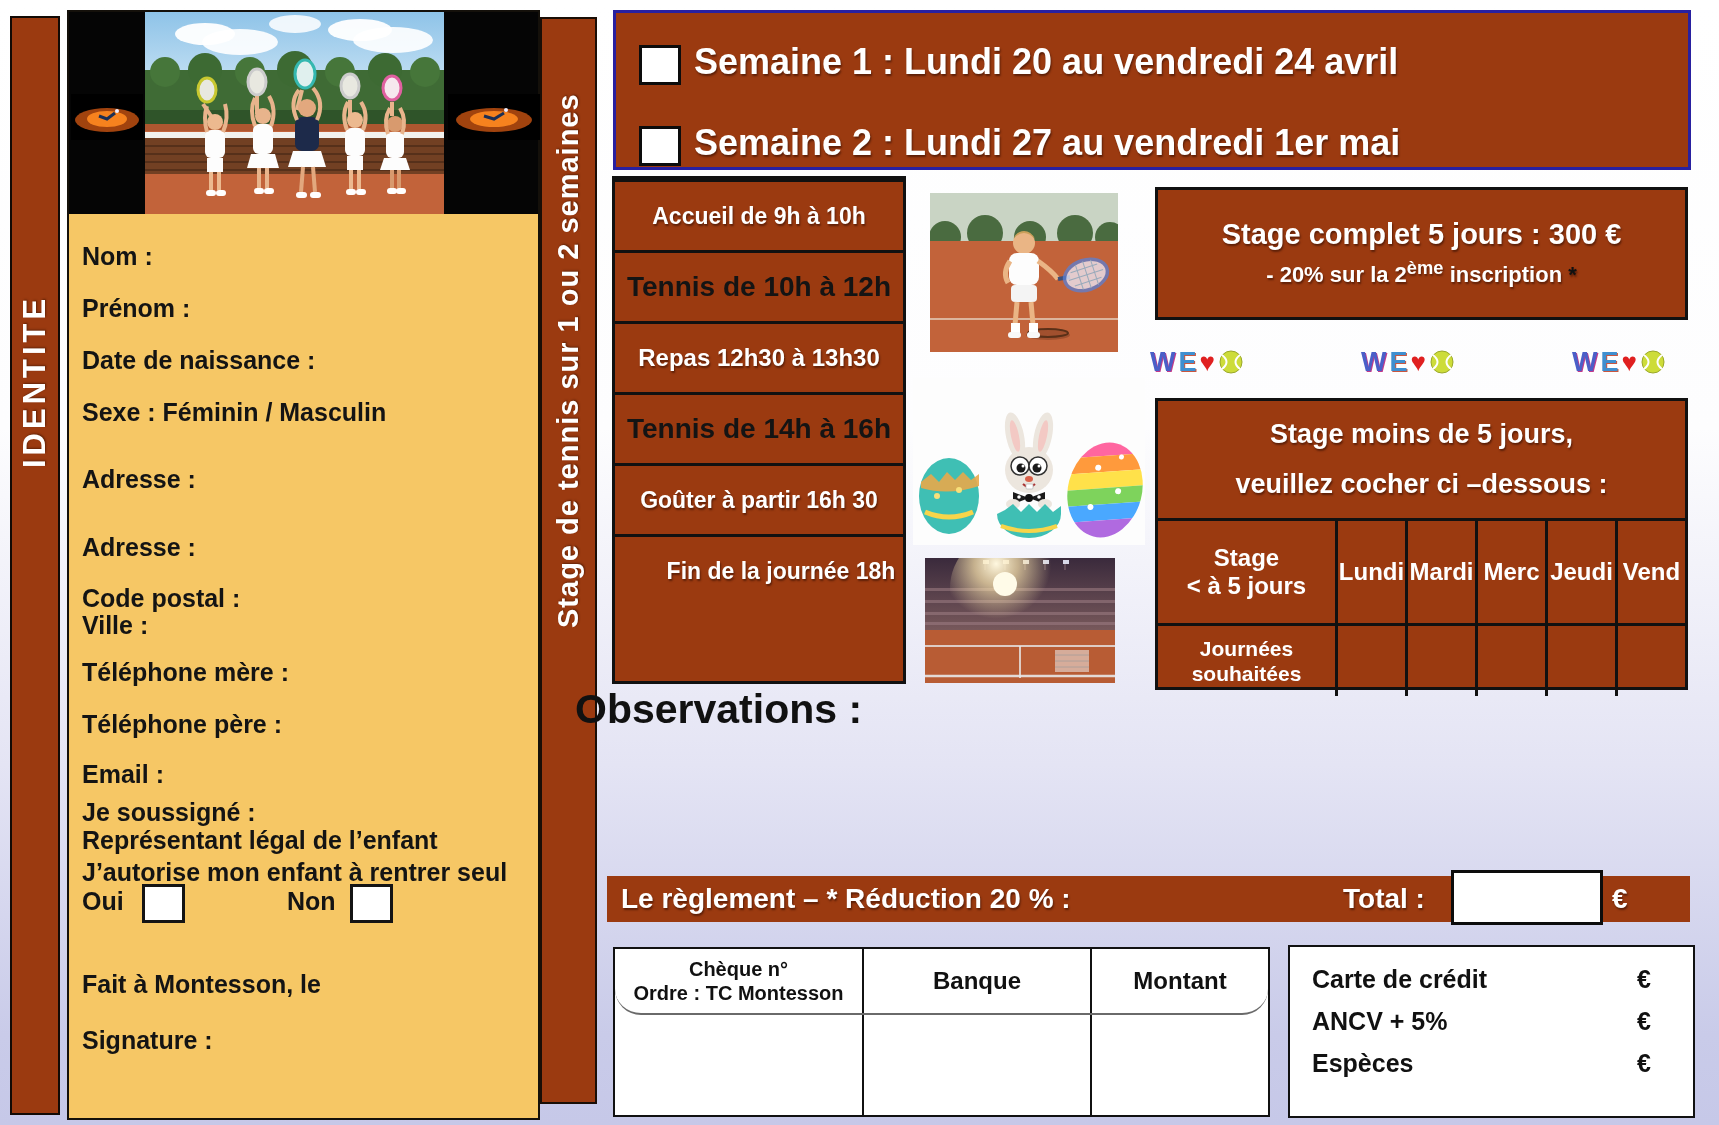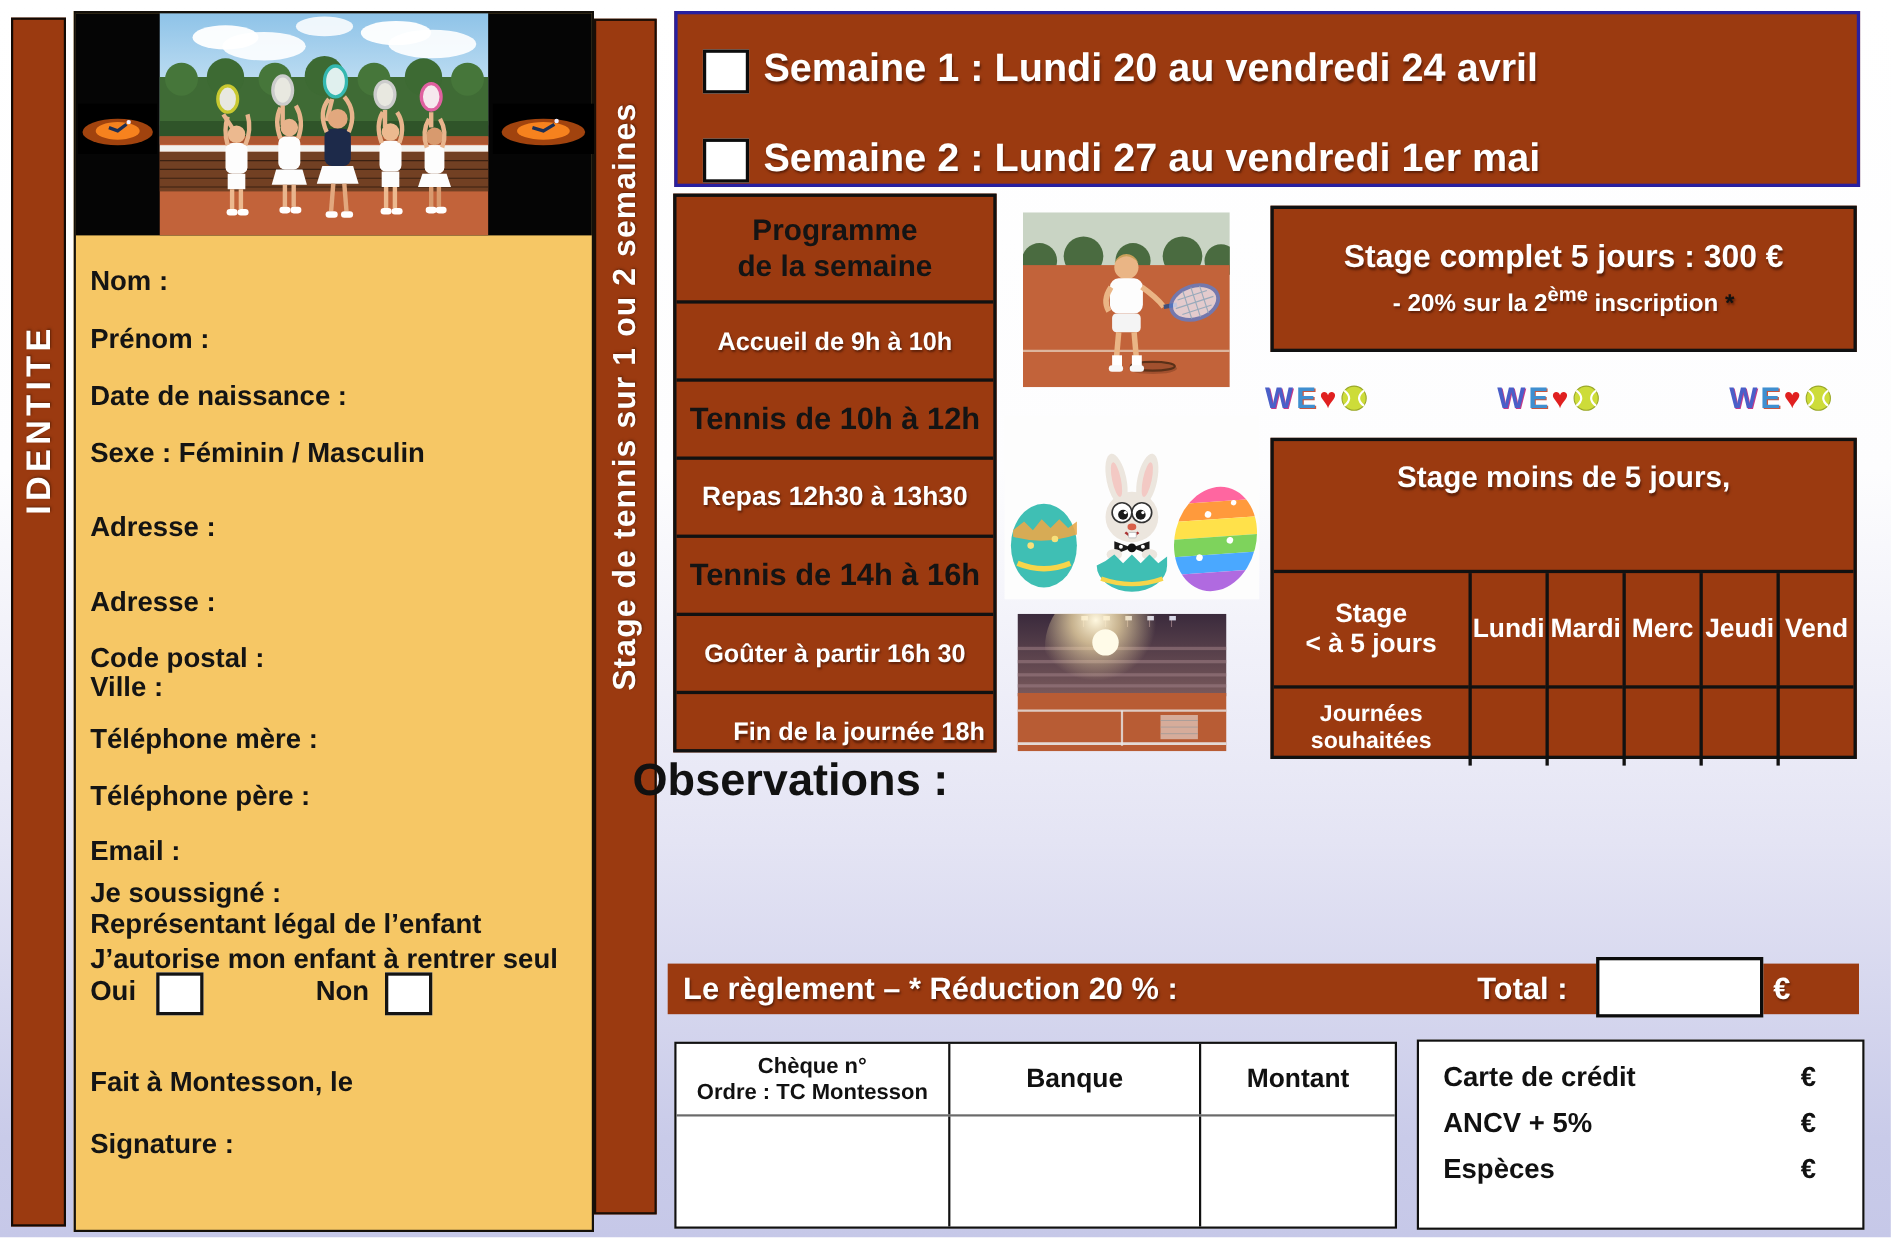--- a/index.html
+++ b/index.html
@@ -52,21 +52,21 @@
   .sm-hrow .sm-cell{height:102px;font-size:24px;line-height:28px;}
   .sm-drow .sm-cell{height:70px;border-top:3px solid #111;font-size:21px;line-height:25px;}
   #observations{left:575px;top:686px;font-size:41px;font-weight:bold;color:#111;}
   
   #reglement{left:607px;top:876px;width:1083px;height:46px;background:#9b3a10;color:#fff;}
   #reglement .lab{position:absolute;left:14px;top:0;line-height:46px;font-size:28px;font-weight:bold;white-space:nowrap;}
   #reglement .tot{position:absolute;left:736px;top:0;line-height:46px;font-size:28px;font-weight:bold;}
   #reglement .eur{position:absolute;left:1005px;top:0;line-height:46px;font-size:28px;font-weight:bold;}
   #total-box{left:1451px;top:870px;width:152px;height:55px;background:#fff;border:3px solid #0c0c0c;}
   #cheque-table{left:613px;top:947px;width:657px;height:170px;background:#fff;border:2px solid #111;}
-  .cq-hrow{display:grid;grid-template-columns:247px 228px 178px;height:64px;border-bottom:2px solid #6a6a6a;}
+  .cq-hrow{display:grid;grid-template-columns:247px 228px 178px;height:64px;border-bottom:2px solid #6a6a6a;border-radius:26px;}
   .cq-brow{display:grid;grid-template-columns:247px 228px 178px;height:100px;}
   .cq-cell{border-left:2px solid #111;display:flex;flex-direction:column;align-items:center;justify-content:center;
       color:#111;font-weight:bold;text-align:center;}
   .cq-cell:first-child{border-left:none;}
   .cq-c1{font-size:20px;line-height:24px;}
   .cq-c2{font-size:24px;}
   #credit-box{left:1288px;top:945px;width:407px;height:173px;background:#fff;border:2px solid #111;}
   .cr-row{position:absolute;left:22px;right:42px;height:32px;display:flex;justify-content:space-between;
       color:#111;font-size:25px;font-weight:bold;}
   
@@ -238,24 +238,20 @@
   </div>
 
   <div class="abs" id="weeks-banner">
     <div class="week-cb" style="top:32px;"></div>
     <div class="week-label wshadow" style="top:28px;">Semaine 1 : Lundi 20 au vendredi 24 avril</div>
     <div class="week-cb" style="top:113px;"></div>
     <div class="week-label wshadow" style="top:109px;">Semaine 2 : Lundi 27 au vendredi 1er mai</div>
   </div>
 
   <div class="abs" id="programme">
-    <div class="hd">
-      <span>Programme</span>
-      <span>de la semaine</span>
-    </div>
     <div class="row wshadow" style="color: rgb(255, 255, 255); font-size: 23px;">Accueil de 9h à 10h</div>
     <div class="row" style="color: rgb(20, 20, 20); font-size: 28px;">Tennis de 10h à 12h</div>
     <div class="row wshadow" style="color: rgb(255, 255, 255); font-size: 24px;">Repas 12h30 à 13h30</div>
     <div class="row" style="color: rgb(20, 20, 20); font-size: 28px;">Tennis de 14h à 16h</div>
     <div class="row wshadow" style="color: rgb(255, 255, 255); font-size: 23px;">Goûter à partir 16h 30</div>
     <div class="row wshadow" style="color: rgb(255, 255, 255); font-size: 23px; padding-left: 44px;">Fin de la journée 18h</div>
   </div>
 
   <svg class="abs photo" style="left:930px;top:193px;" width="188" height="159" viewBox="0 0 188 159">
     <rect width="188" height="52" fill="#c9d4c4"></rect>
@@ -437,20 +433,21 @@
         <span class="we-heart">♥</span>
       <svg width="26" height="26" viewBox="0 0 26 26">
           <circle cx="13" cy="13" r="11" fill="#cddc39" stroke="#9aa82a" stroke-width="1"></circle>
           <path d="M4 6 q9 7 0 14 M22 6 q-9 7 0 14" stroke="#fff" stroke-width="2" fill="none"></path>
         </svg>
     </div>
   </div>
 
   <div class="abs" id="stage-moins">
     <div class="hline wshadow" style="top:18px;">Stage moins de 5 jours,</div>
+    <div class="hline wshadow" style="top:68px;">veuillez cocher ci –dessous :</div>
     <div id="sm-table">
       <div class="sm-row sm-hrow">
         <div class="sm-cell">
           <span>Stage</span>
           <span>&lt; à 5 jours</span>
         </div>
         <div class="sm-cell">Lundi</div>
         <div class="sm-cell">Mardi</div>
         <div class="sm-cell">Merc</div>
         <div class="sm-cell">Jeudi</div>

